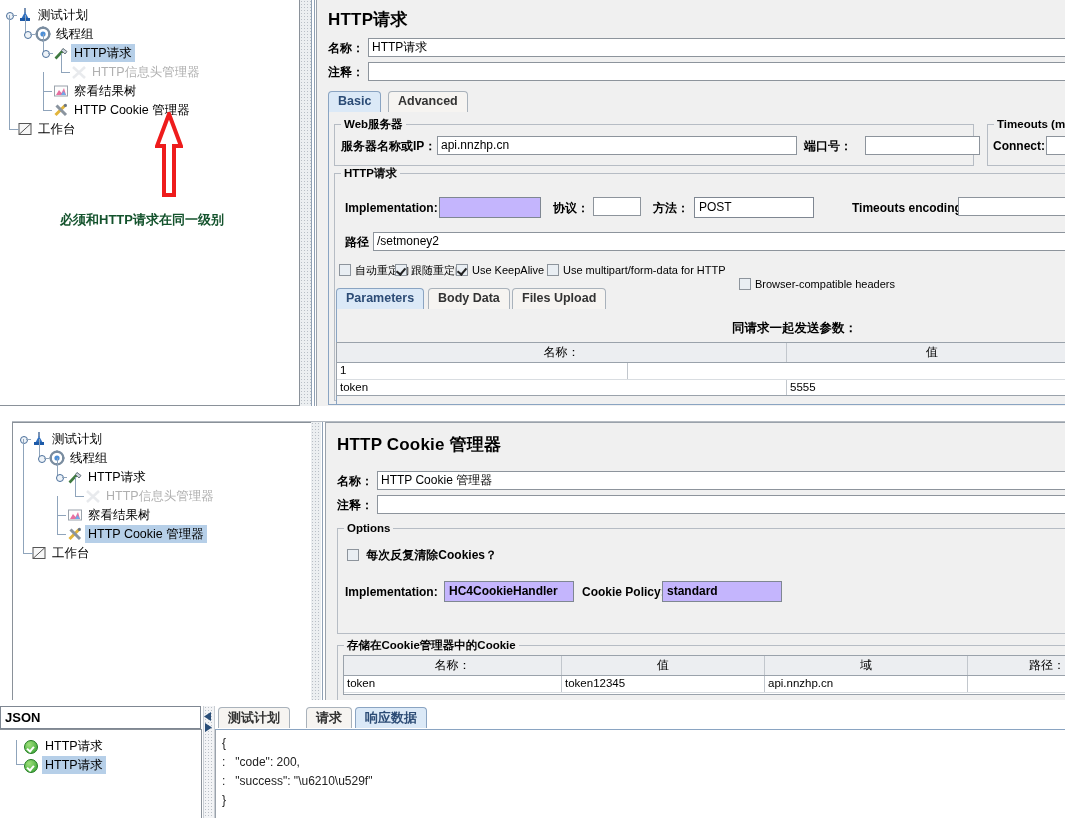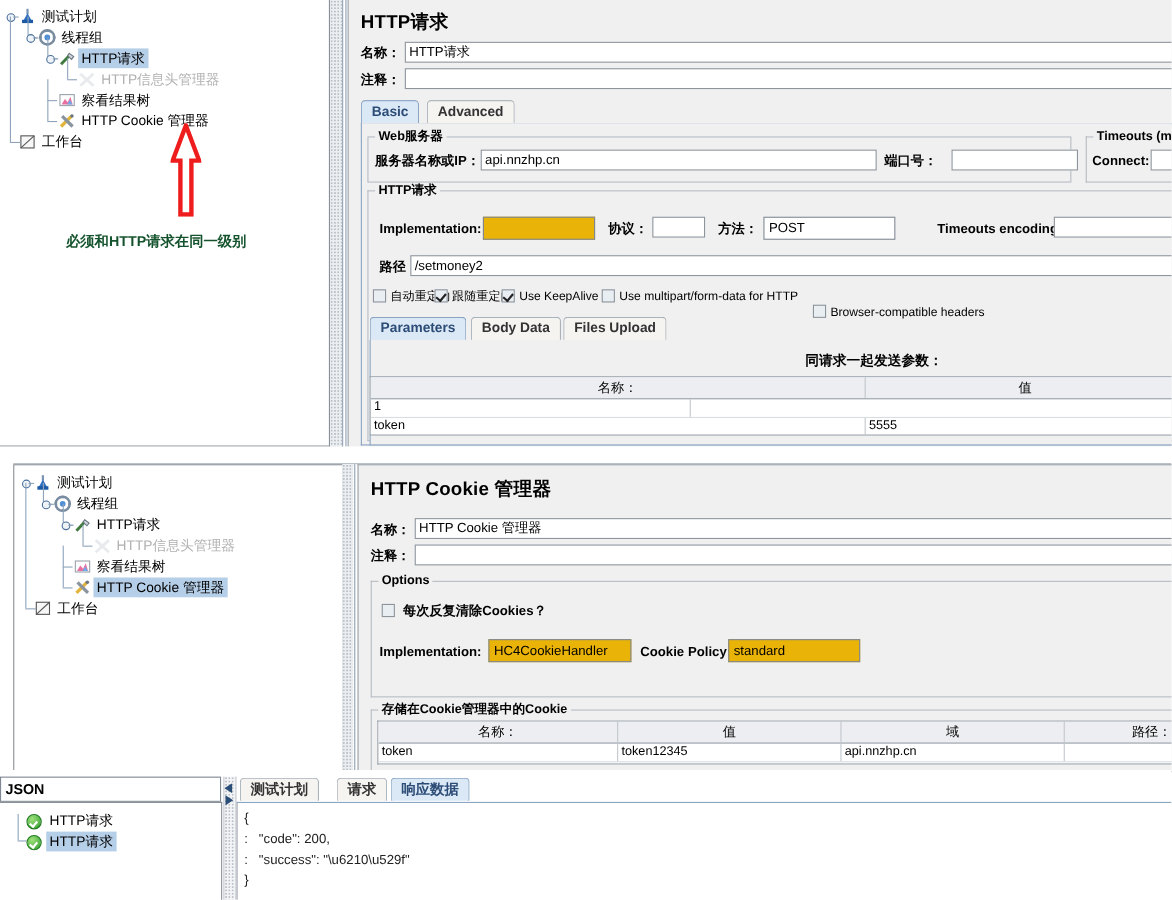--- a/index.html
+++ b/index.html
@@ -51,21 +51,21 @@
   .tabs{position:absolute;height:22px;}
   .tab{position:absolute;height:21px;box-sizing:border-box;border:1px solid #a9b2bb;border-bottom:none;
        border-radius:4px 4px 0 0;background:#f6f4f1;line-height:19px;padding:0 9px;font-size:12.5px;
        font-weight:bold;color:#333;white-space:nowrap;}
   .tab.active{background:#dbe9f7;color:#2c4c76;border-color:#8aa4c2;}
   .tabline{position:absolute;height:1px;background:#8aa4c2;}
 
   
   .combo{position:absolute;height:21px;box-sizing:border-box;border:1px solid #7f8792;background:#fff;
          font-size:12px;line-height:19px;padding:0 22px 0 4px;white-space:nowrap;overflow:hidden;}
-  .combo.gray{background:#eab308;}
+  .combo.gray{background:#c4b5fd;font-weight:bold;}
 
   
   .cbwrap{position:absolute;height:16px;line-height:16px;white-space:nowrap;font-size:11px;}
   .cb{display:inline-block;width:12px;height:12px;border:1px solid #8d949c;background:#e9eef3;
       vertical-align:-2px;margin-right:4px;position:relative;box-sizing:border-box;}
   .cb.on:after{content:"";position:absolute;left:2px;top:1px;width:4px;height:7px;
       border:solid #222;border-width:0 2px 2px 0;transform:rotate(40deg);}
 
   
   .tbl{position:absolute;border:1px solid #9aa2ab;box-sizing:border-box;background:#fff;overflow:hidden;}

